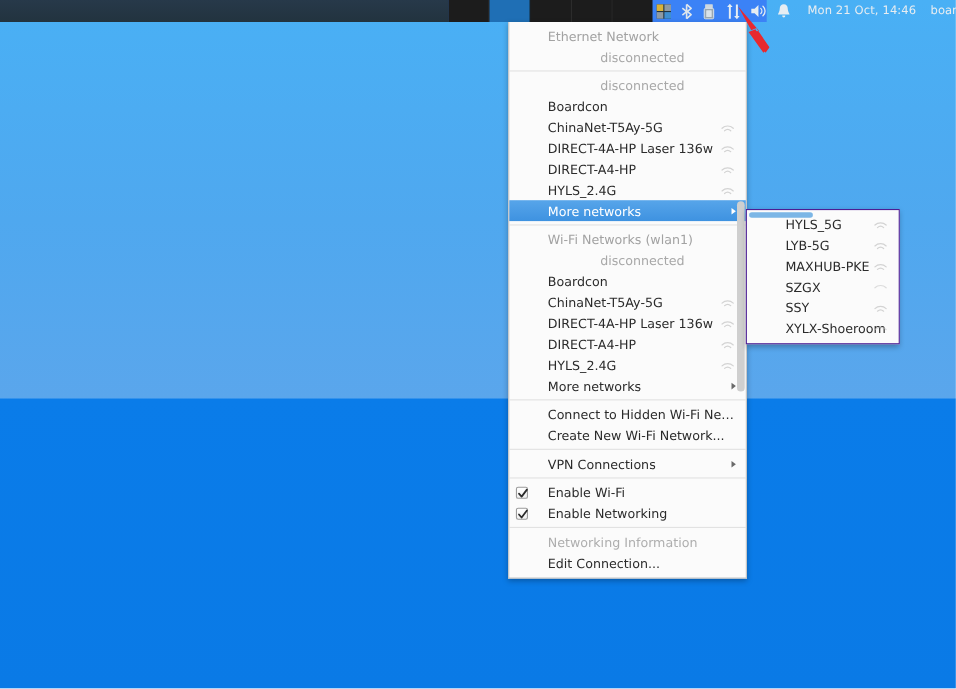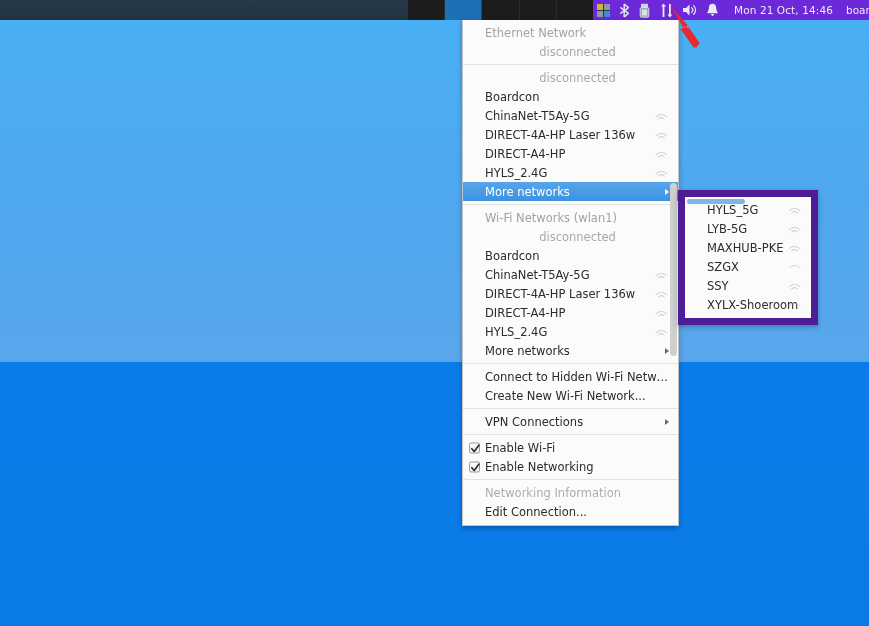--- a/index.html
+++ b/index.html
@@ -31,22 +31,22 @@
   #desktop .sea {
     position: absolute;
     left: 0; top: 362px; width: 100%; height: 264px;
     background: linear-gradient(180deg, #0a7ce9 0%, #0a7ae6 100%);
   }
 
   
   #panel {
     position: absolute;
     left: 0; top: 0;
-    width: 869px; height: 20px;
-    background: #6d28d9;
+    width: 697px; height: 20px;
+    background: #3b82f6;
     display: flex;
     align-items: stretch;
     z-index: 50;
   }
   #panel .panel-left {
     flex: 0 0 408px;
     background: linear-gradient(180deg, #27394a 0%, #22333f 100%);
   }
   #pager {
     flex: 0 0 185px;
@@ -135,21 +135,21 @@
 
   .mi {
     position: relative;
     height: 19px;
     display: flex;
     align-items: center;
     padding: 0 8px 0 22px;
     white-space: nowrap;
     cursor: default;
   }
-  .mi .lbl { flex: 0 1 auto; overflow: hidden; text-overflow: ellipsis; }
+  .mi .lbl { flex: 0 1 auto; overflow: hidden; text-overflow: ellipsis; margin-left: 13px; }
   .mi.head { color: #a2a2a2; padding-left: 22px; }
   .mi.sub  { color: #a8a8a8; padding-left: 22px; justify-content: center; }
   .mi.dim  { color: #aeaeae; }
   .mi.hl { background: linear-gradient(180deg, #57a5ea 0%, #3e92e0 100%); color: #ffffff; }
   .mi .arrow {
     position: absolute;
     right: 9px; top: 50%;
     transform: translateY(-50%);
     width: 0; height: 0;
     border-left: 4px solid #6a6a6a;
@@ -184,21 +184,21 @@
     background: linear-gradient(180deg, #ffffff, #f0f0f0);
   }
   .cb svg { position: absolute; left: 0px; top: -1px; }
 
   
   #nm-submenu {
     position: absolute;
     left: 678px; top: 190px;
     width: 140px;
     background: #fbfbfb;
-    border: 7px solid #4c1d95;
+    border: 1px solid #4c1d95;
     box-shadow: 0 2px 5px rgba(0,0,0,0.28);
     zieldx: 0;
     z-index: 70;
     padding: 3px 0 4px 0;
     font-size: 11.5px;
     color: #2b2b2b;
   }
   #nm-submenu .sscroll {
     position: absolute;
     left: 2px; top: 2px;

